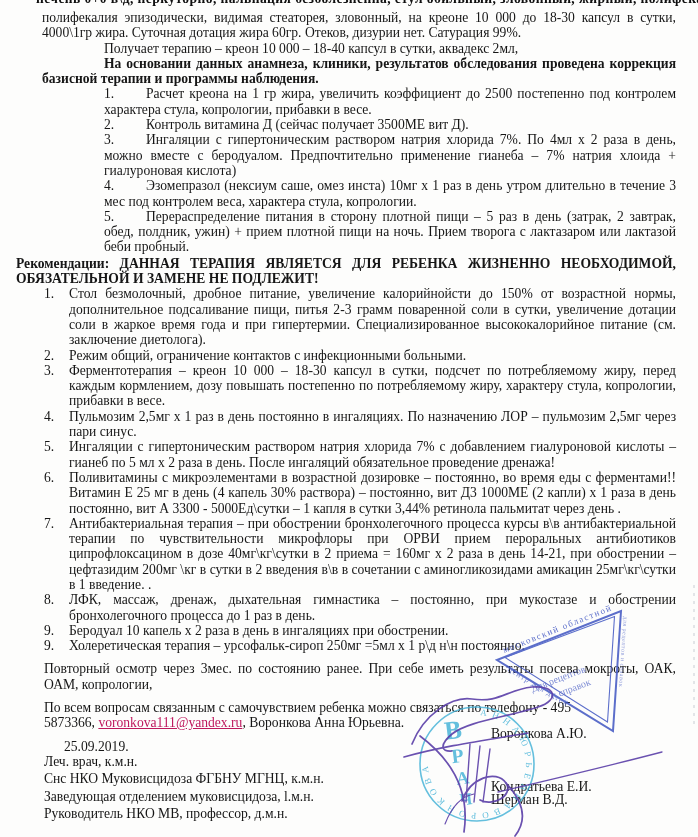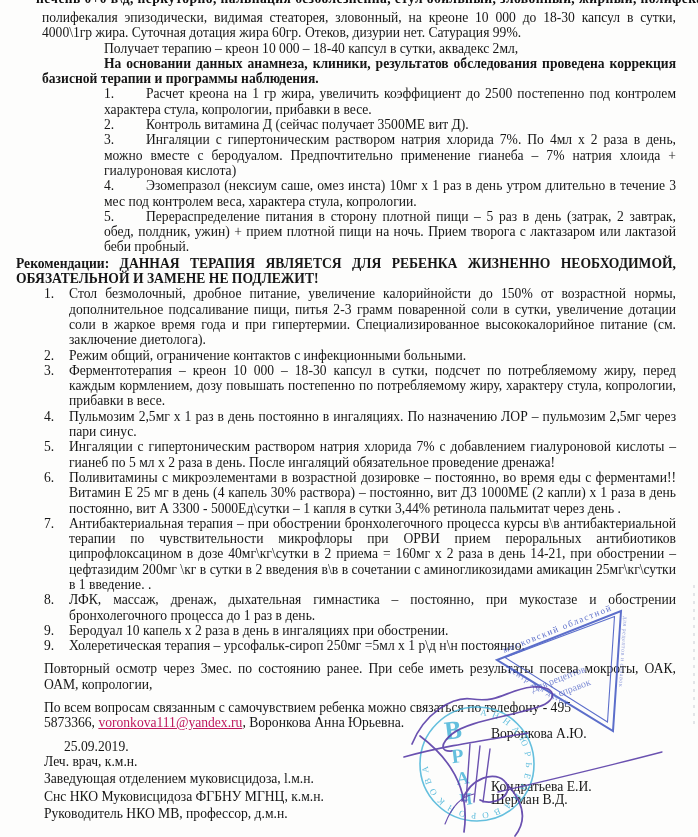--- a/index.html
+++ b/index.html
@@ -88,22 +88,22 @@
       <span>По всем вопросам связанным с самочувствием ребенка можно связаться по телефону  - 495</span><br>
       <span>5873366, </span><span class="email">voronkova111@yandex.ru</span><span>, Воронкова Анна Юрьевна.</span>
     </div>
 
     <div class="close date">25.09.2019.</div>
 
   </div>
 
   <div class="sig-titles">
     <div>Леч. врач, к.м.н.</div>
+    <div>Снс НКО Муковисцидоза ФГБНУ МГНЦ, к.м.н.</div>
     <div>Заведующая отделением муковисцидоза, l.м.н.</div>
-    <div>Снс НКО Муковисцидоза ФГБНУ МГНЦ, к.м.н.</div>
     <div>Руководитель НКО МВ, профессор, д.м.н.</div>
   </div>
 
   <div class="sig-names">
     <div class="nm nm1">Воронкова А.Ю.</div>
     <div class="nm nm2">Шерман В.Д.</div>
     <div class="nm nm3">Кондратьева Е.И.</div>
   </div>
 
   <svg class="overlay" viewBox="0 0 698 837" xmlns="http://www.w3.org/2000/svg">

